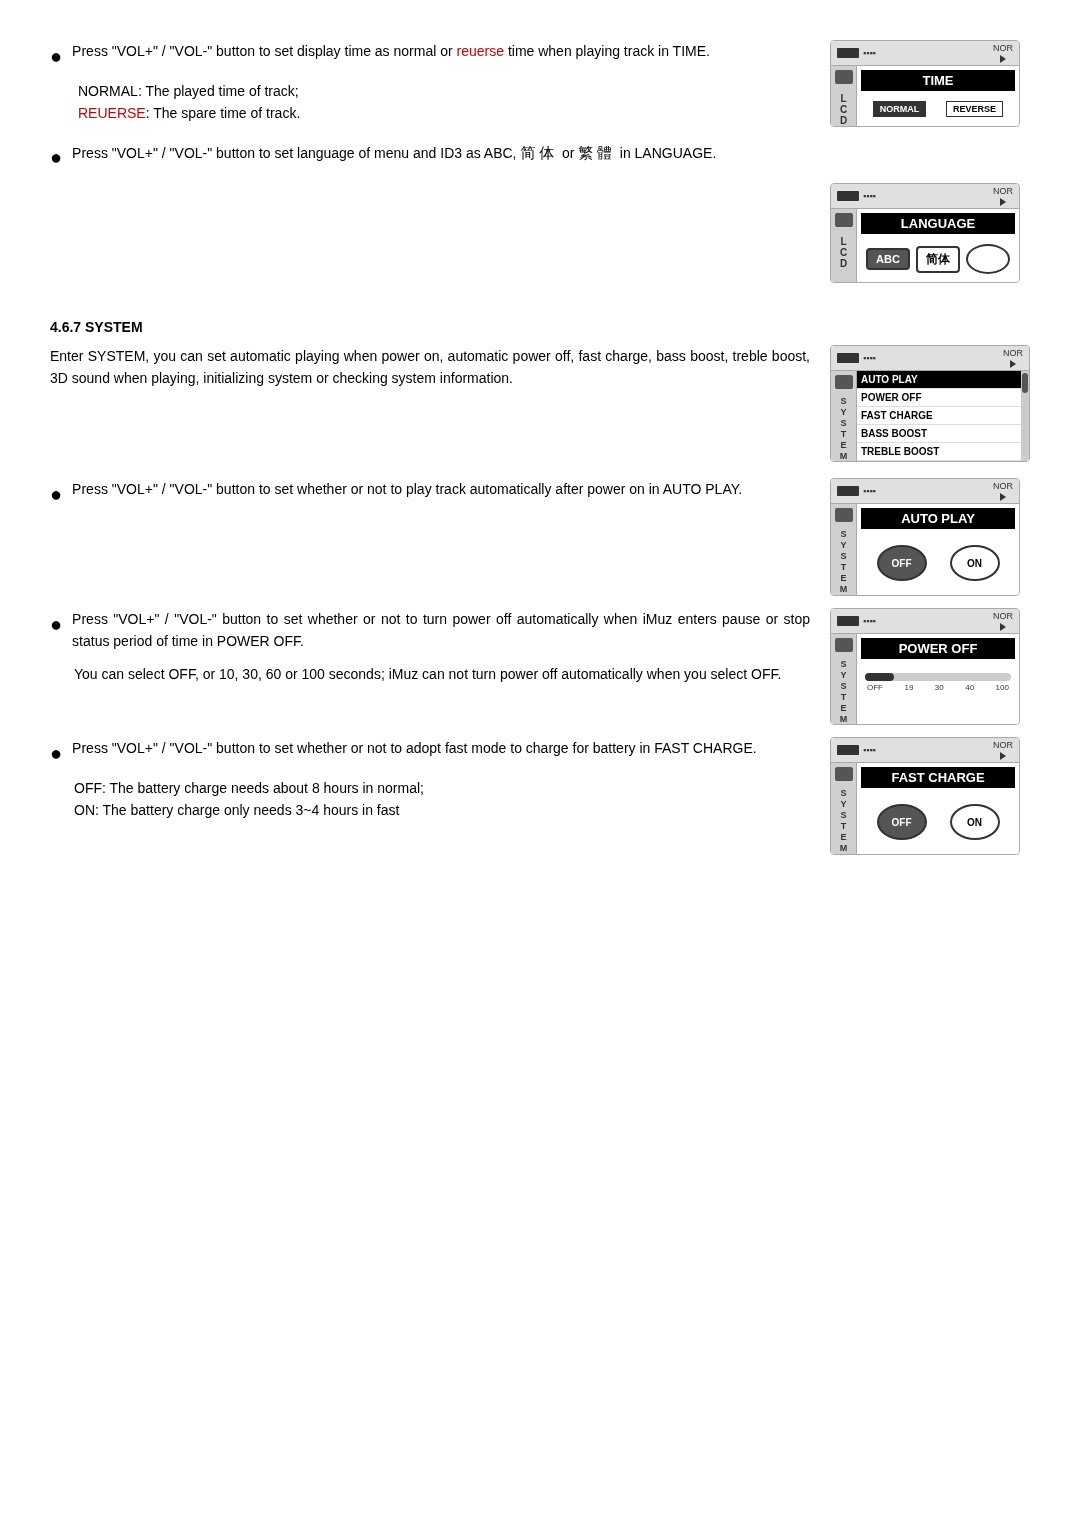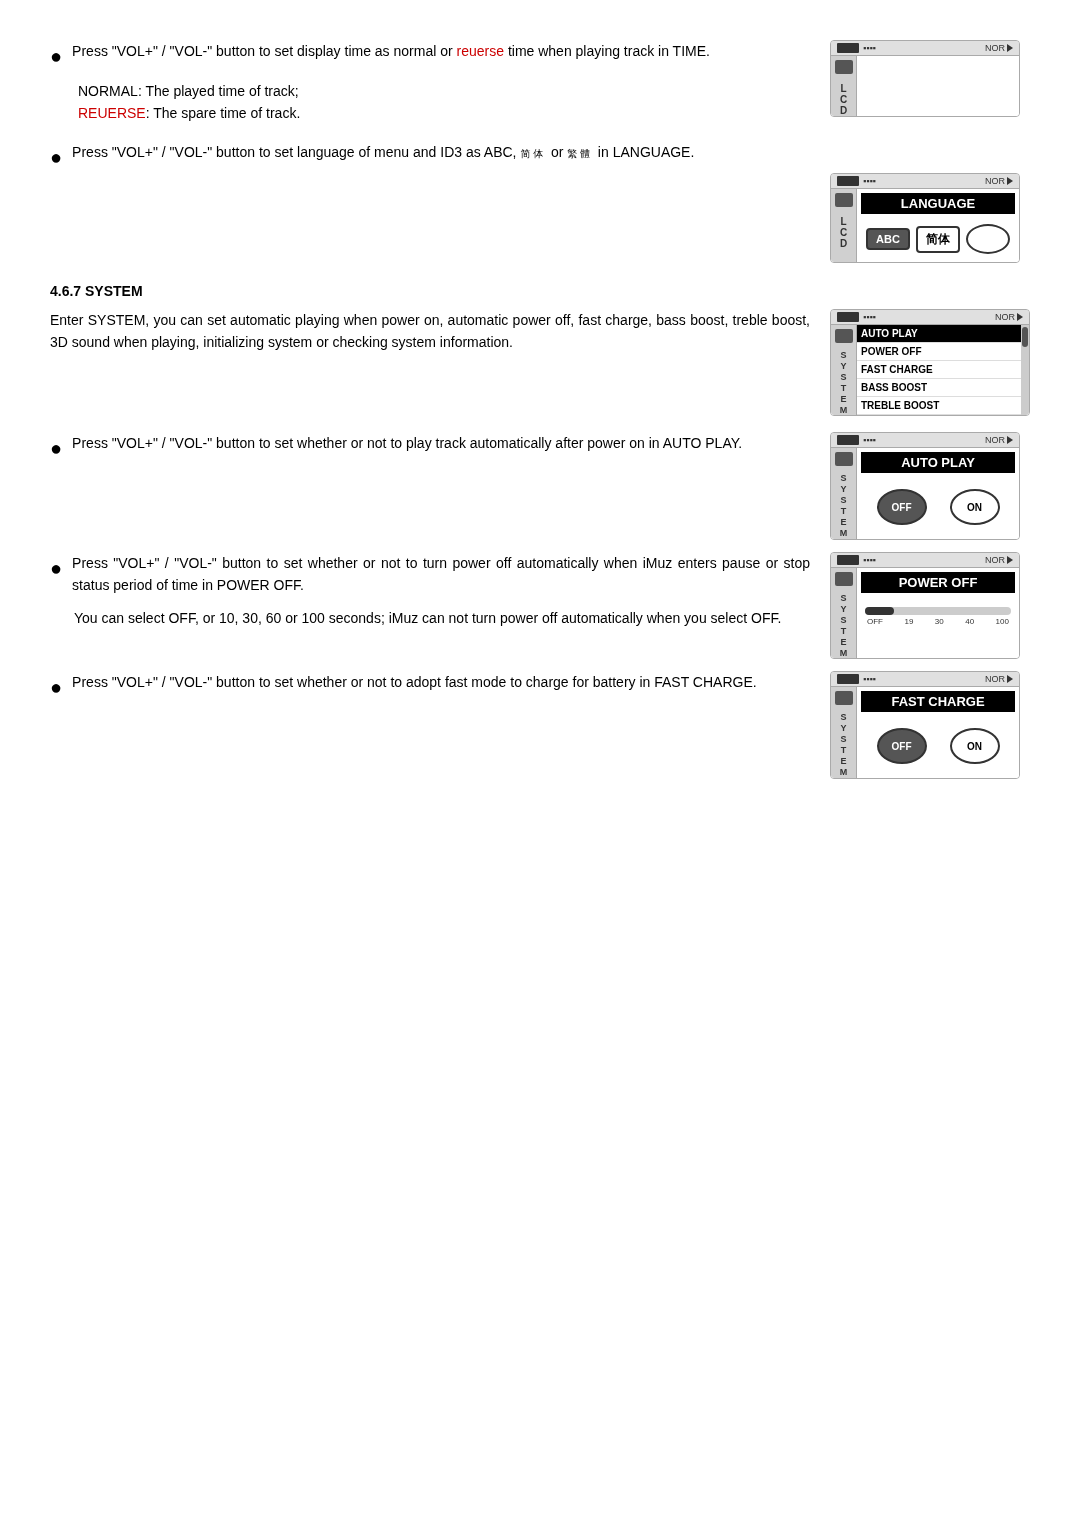--- a/index.html
+++ b/index.html
@@ -38,21 +38,21 @@
       line-height: 1.6;
     }
 
     .red-text {
       color: #cc0000;
     }
 
     .section-title {
       font-weight: bold;
       font-size: 14px;
-      margin-top: 20px;
+      margin-top: 36px;
       margin-bottom: 10px;
     }
 
     .section-intro {
       line-height: 1.6;
       text-align: justify;
       margin-bottom: 32px;
     }
 
     
@@ -91,20 +91,21 @@
       font-size: 9px;
       color: #333;
     }
 
     .device-nor {
       font-size: 9px;
       color: #333;
       display: flex;
       align-items: center;
       gap: 2px;
+      flex-direction: column;
     }
 
     .device-nor-arrow {
       width: 0;
       height: 0;
       border-top: 4px solid transparent;
       border-bottom: 4px solid transparent;
       border-left: 6px solid #333;
     }
 
@@ -349,21 +350,22 @@
     }
 
     
     .indent-sub {
       margin-left: 24px;
       margin-top: 8px;
       line-height: 1.6;
     }
 
     .chinese-chars {
-      font-size: 10px;
+      font-size: 15px;
+      font-family: Liberation Serif, serif;
     }
   </style>
 </head>
 <body>
 
 <div class="top-section">
   <div class="top-left">
 
     <div class="bullet-section">
       <div class="bullet-dot">●</div>
@@ -397,20 +399,27 @@
           <div class="device-nor-arrow"></div>
         </div>
       </div>
       <div class="device-main">
         <div class="device-sidebar">
           <div class="device-sidebar-icon"></div>
           <div style="display:flex;flex-direction:column;align-items:center;margin-top:6px;">
             <span style="font-size:10px;font-weight:bold;color:#333;">L</span>
             <span style="font-size:10px;font-weight:bold;color:#333;">C</span>
             <span style="font-size:10px;font-weight:bold;color:#333;">D</span>
+          </div>
+        </div>
+        <div class="device-content">
+          <div class="device-title-bar">TIME</div>
+          <div class="normal-reverse-row">
+            <div class="nr-btn selected">NORMAL</div>
+            <div class="nr-btn">REVERSE</div>
           </div>
         </div>
       </div>
     </div>
 
     <div class="device-widget" style="margin-top: 40px;">
       <div class="device-top">
         <div class="device-top-left">
           <div class="device-small-rect"></div>
           <span class="device-bars">▪▪▪▪</span>
@@ -593,20 +602,24 @@
   </div>
 
   <div class="full-row">
     <div class="full-row-text">
       <div class="bullet-section">
         <div class="bullet-dot">●</div>
         <div class="bullet-text">
           Press "VOL+" / "VOL-" button to set whether or not to adopt fast mode to charge for battery in FAST CHARGE.
         </div>
       </div>
+      <div class="indent-sub">
+        OFF: The battery charge needs about 8 hours in normal;<br>
+        ON: The battery charge only needs 3~4 hours in fast
+      </div>
     </div>
 
     <div class="device-wrapper">
       <div class="device-widget">
         <div class="device-top">
           <div class="device-top-left">
             <div class="device-small-rect"></div>
             <span class="device-bars">▪▪▪▪</span>
           </div>
           <div class="device-nor">

